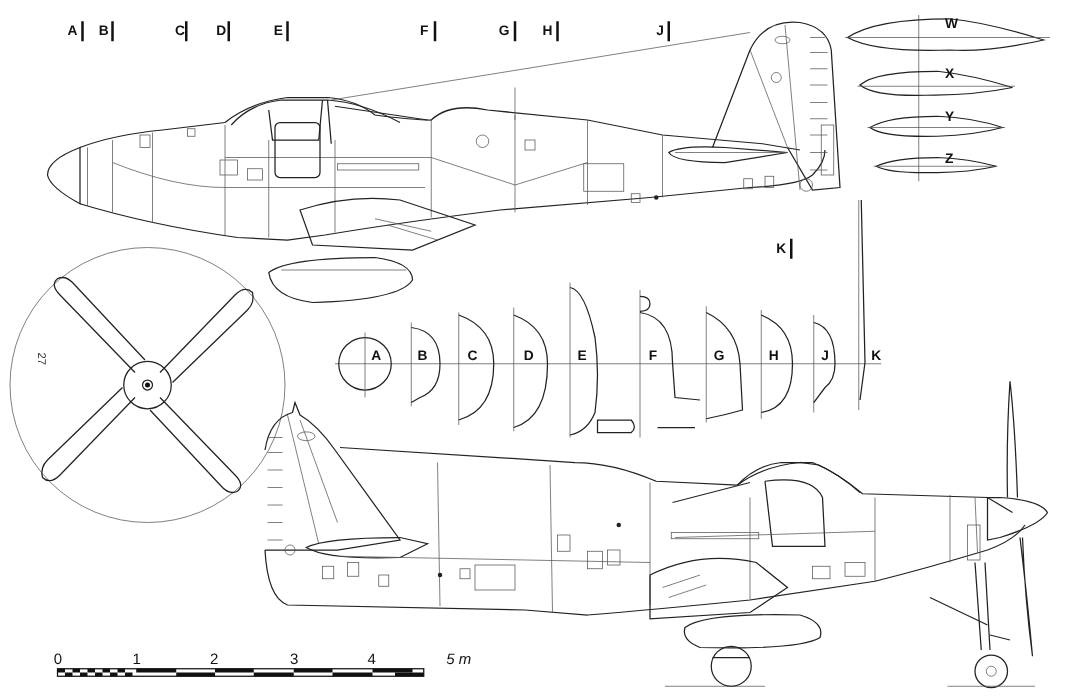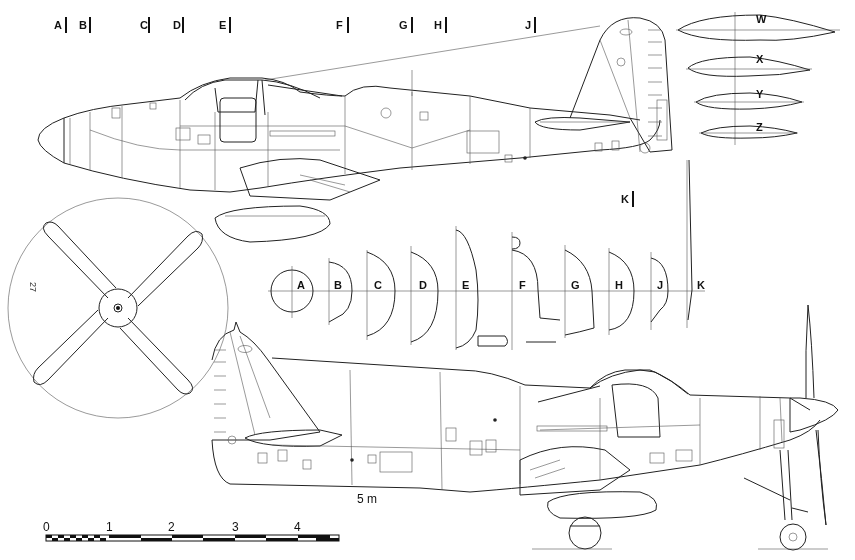--- a/index.html
+++ b/index.html
@@ -266,15 +266,15 @@
 <span class="sec" style="left:657px;top:279px;">J</span>
 <span class="sec" style="left:697px;top:279px;">K</span>
 
 <span class="rot" style="left:28px;top:282px;">27</span>
 
 <span class="scale-num" style="left:43px;top:520px;">0</span>
 <span class="scale-num" style="left:106px;top:520px;">1</span>
 <span class="scale-num" style="left:168px;top:520px;">2</span>
 <span class="scale-num" style="left:232px;top:520px;">3</span>
 <span class="scale-num" style="left:294px;top:520px;">4</span>
-<span class="scale-num" style="left:357px;top:492px;"><span>5</span> <span>m</span></span>
+<span class="scale-num" style="left:357px;top:520px;font-style:italic;"><span>5</span> <span>m</span></span>
 
 </div>
 
 </body></html>

